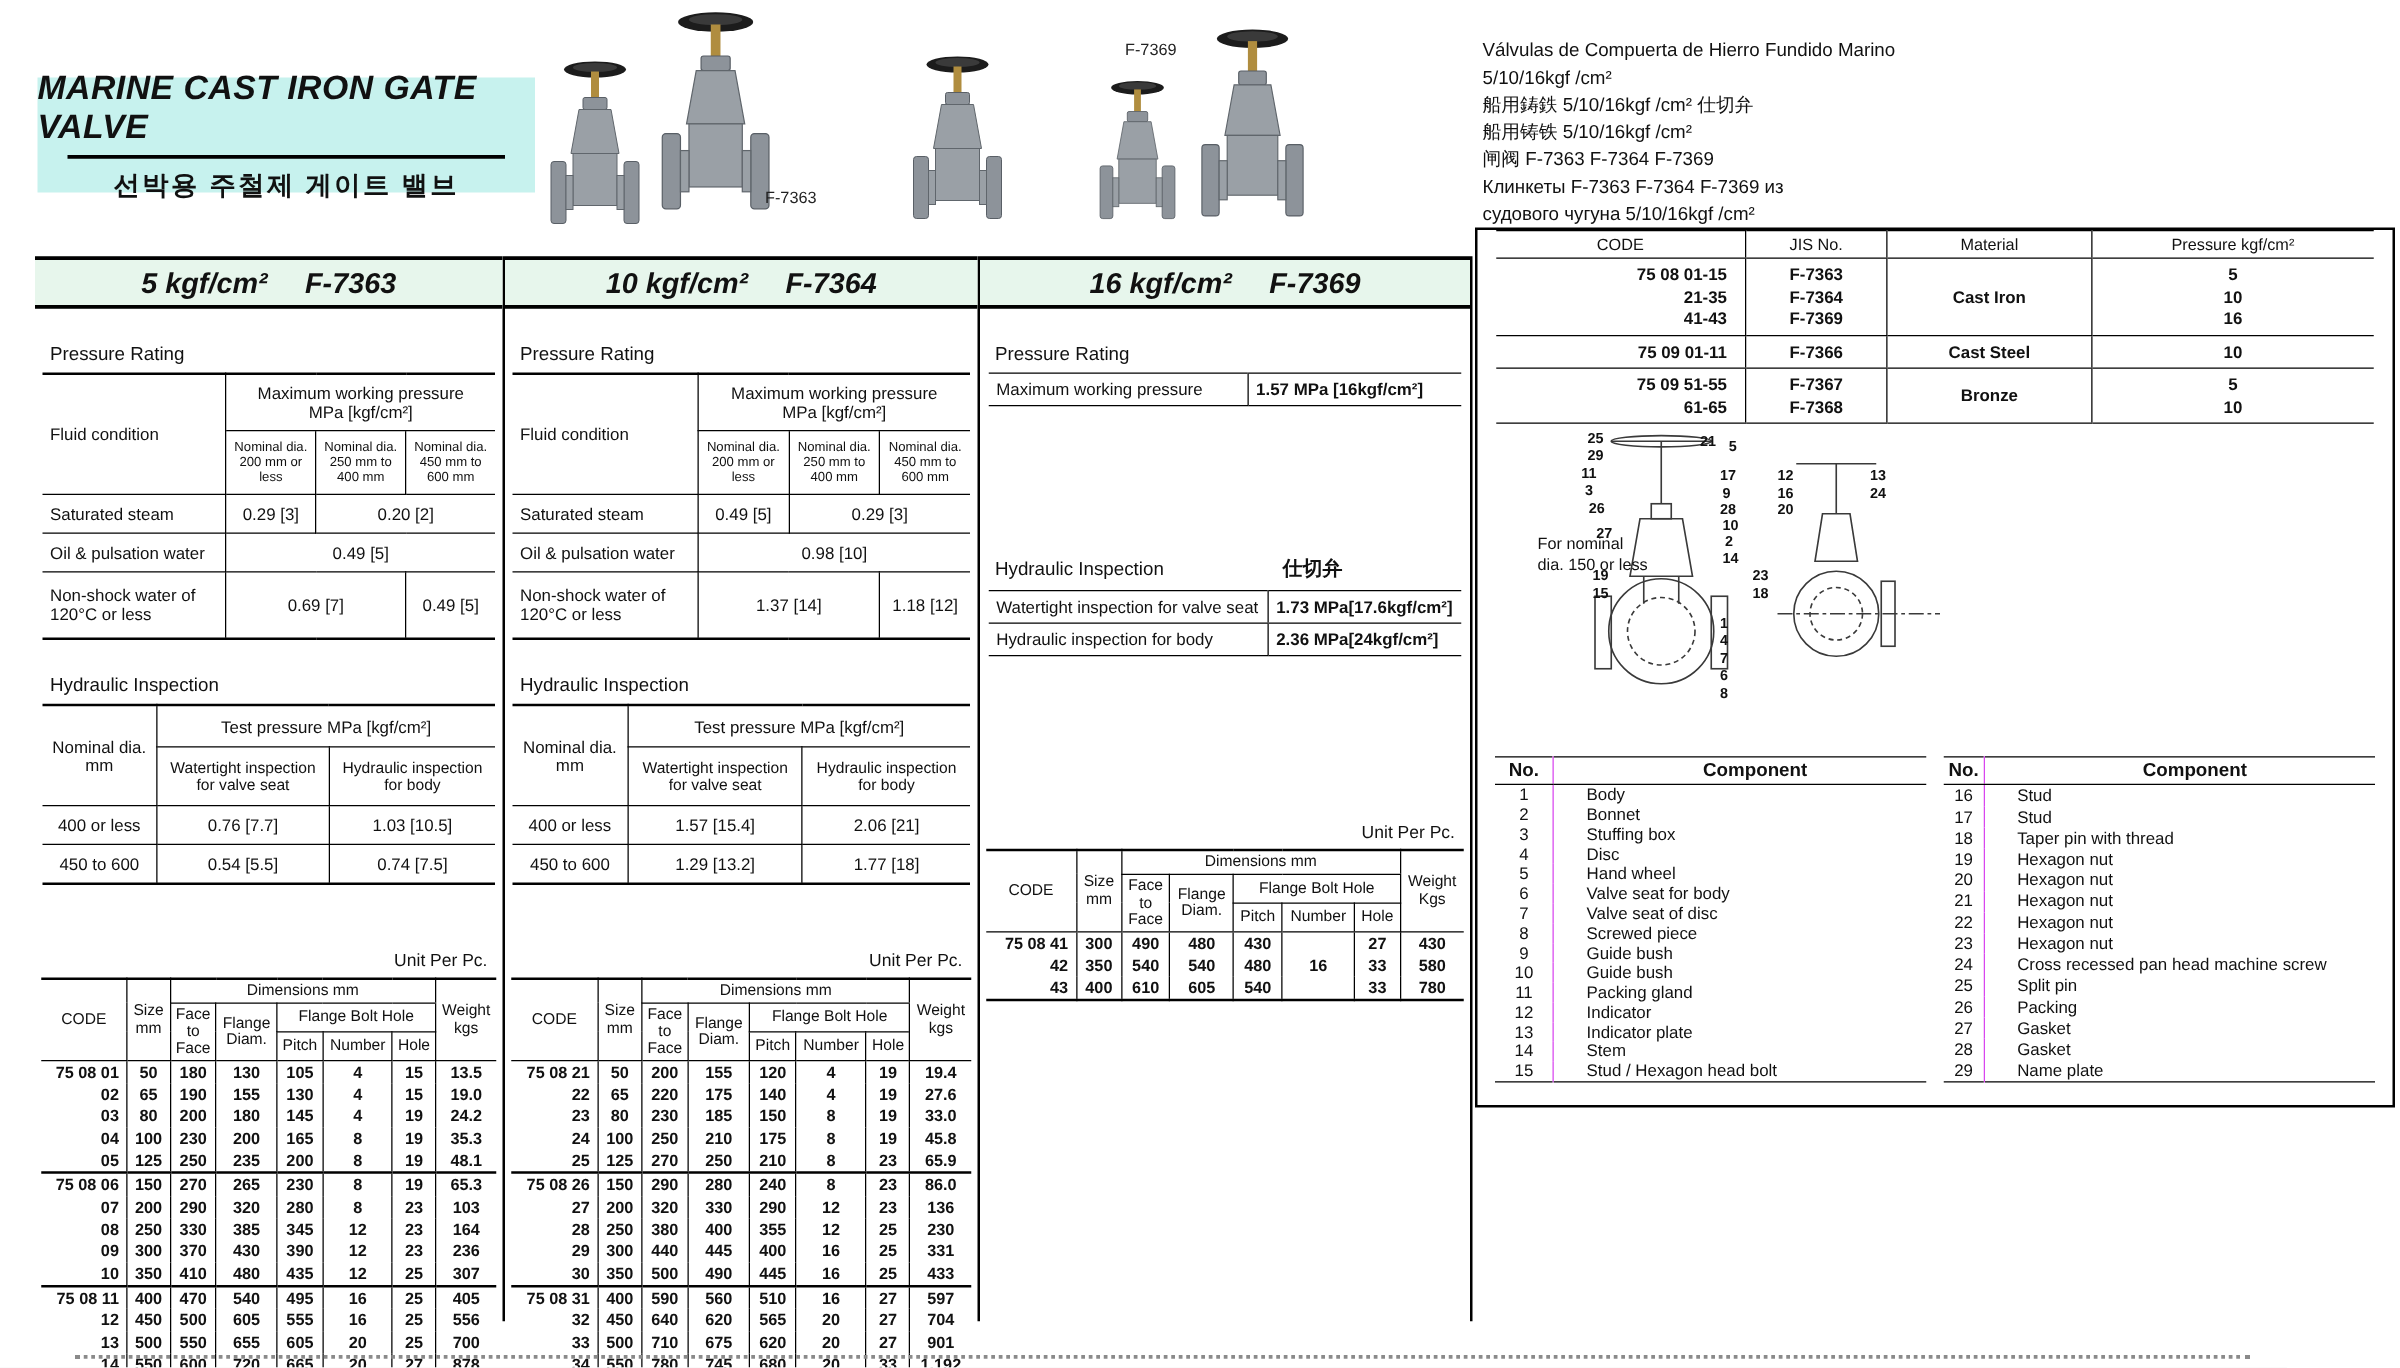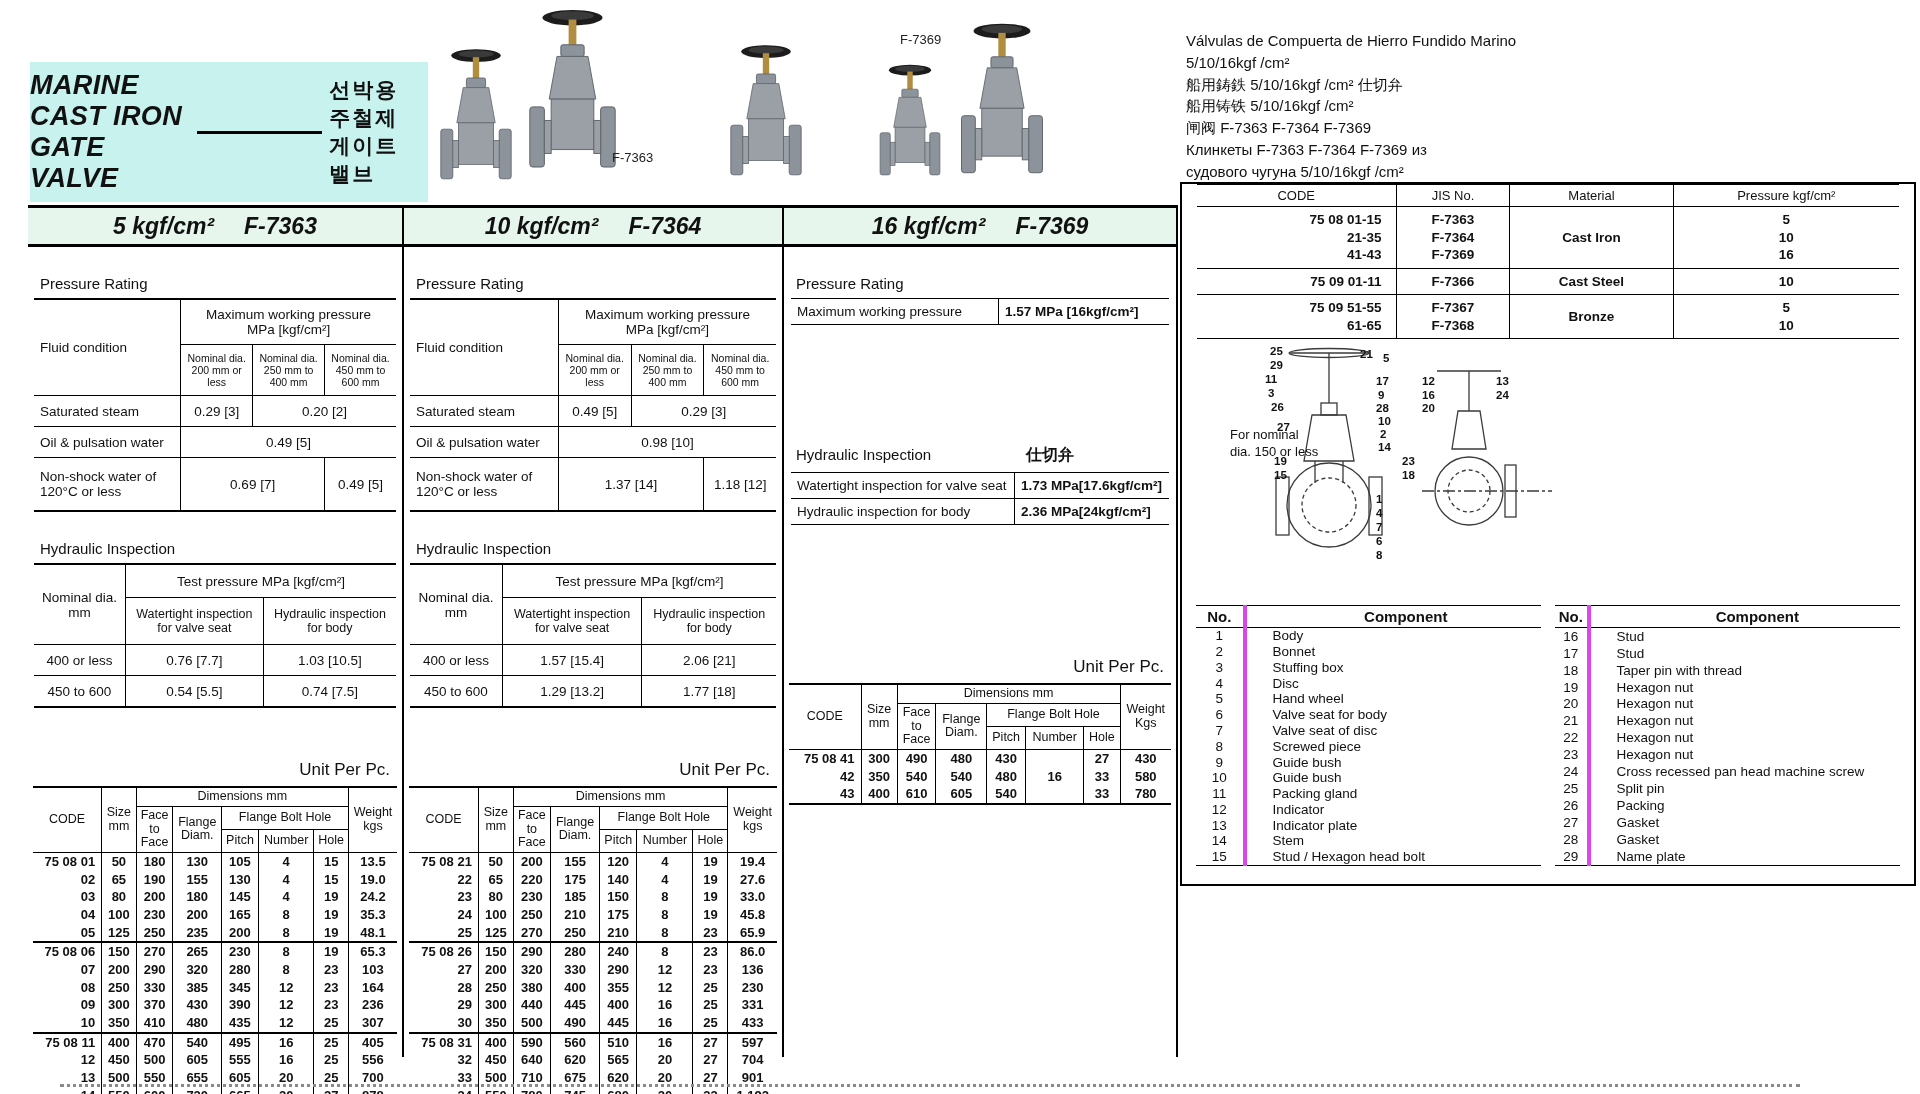--- a/index.html
+++ b/index.html
@@ -1,22 +1,22 @@
 <!DOCTYPE html>
 <html><head>
 <meta charset="utf-8">
 <style>
   html,body{margin:0;padding:0;background:#f5f5f5;}
   .page{position:relative;width:1920px;height:1094px;background:#ffffff;overflow:hidden;
         font-family:"Liberation Sans","DejaVu Sans",sans-serif;color:#111;}
   .pre{white-space:pre-line;}
 
   
-  .title-box{position:absolute;left:30px;top:62px;width:398px;height:140px;background:#c7f2ee;
-             display:flex;flex-direction:row;justify-content:center;align-items:center;gap:7px;}
+  .title-box{position:absolute;left:30px;top:62px;width:398px;height:92px;background:#c7f2ee;
+             display:flex;flex-direction:column;justify-content:center;align-items:center;gap:7px;}
   .title-box .t{font-style:italic;font-weight:bold;font-size:27px;letter-spacing:.4px;}
   .title-box .rule{width:88%;border-top:3px solid #000;}
   .title-box .s{font-weight:bold;font-size:21px;letter-spacing:2px;}
   .photos{position:absolute;left:428px;top:4px;width:640px;height:190px;}
   .photo-label{position:absolute;font-size:13px;color:#222;}
   #lbl7363{left:612px;top:150px;}
   #lbl7369{left:900px;top:32px;}
   .ml{position:absolute;left:1186px;top:30px;font-size:15px;line-height:1.45;}
   .ml div{white-space:nowrap;}
 
@@ -47,21 +47,21 @@
   .hy{border-collapse:collapse;width:calc(100% - 12px);margin:6px 6px 0 6px;font-size:13.5px;
       border-top:2px solid #000;border-bottom:2px solid #000;}
   .hy td{border:1px solid #000;text-align:center;padding:2px 3px;}
   .hy td:first-child{border-left:none;}
   .hy tr td:last-child{border-right:none;}
   .hy .thdr{height:28px;border-right:none;}
   .hy .shdr{font-size:12.5px;line-height:1.15;height:42px;}
   .hy tbody td{height:26px;}
   .hy tbody td:first-child{border-left:none;}
 
-  .unit{text-align:right;font-size:17px;margin:52px 12px 6px 0;}
+  .unit{text-align:right;font-size:14px;margin:52px 12px 6px 0;}
   .unit3{margin-top:132px;}
 
   
   .dim{border-collapse:collapse;width:calc(100% - 10px);margin:2px 5px 0 5px;text-align:center;
        border-top:2.5px solid #000;border-bottom:2.5px solid #000;}
   .dim th{font-weight:normal;font-size:12.5px;line-height:1.1;padding:2px 2px;}
   .dim td{padding:0 4px;font-weight:bold;font-size:13px;line-height:1.36;}
   .dim .bl{border-left:1px solid #000;}
   .dim .bb{border-bottom:1.5px solid #000;}
   .dim .b1{border-bottom:1px solid #000;}
@@ -89,21 +89,21 @@
 
   .diagram{position:relative;margin:6px 8px 0 8px;height:252px;}
   .diagram svg{position:absolute;left:0;top:0;}
   .callout{position:absolute;font-size:11.5px;font-weight:bold;}
   .dnote{position:absolute;left:40px;top:82px;font-size:13px;line-height:1.25;white-space:pre-line;}
 
   .comp-wrap{display:flex;gap:14px;margin:8px 14px 0 14px;}
   .comp{border-collapse:collapse;flex:1;font-size:13.5px;border-top:1.5px solid #000;border-bottom:1.5px solid #000;}
   .comp th{font-weight:bold;border-bottom:1px solid #000;padding:2px;font-size:15px;}
   .comp td{padding:0 4px 0 8px;line-height:1.17;}
-  .comp td + td, .comp th + th{border-left:4px solid #d946ef;padding-left:26px;}
+  .comp td + td, .comp th + th{border-left:1px solid #d946ef;padding-left:26px;}
   .comp td:first-child{text-align:center;padding:0 4px;}
 
   .scanline{position:absolute;left:60px;right:120px;top:1084px;border-top:3px dotted #8a8a8a;}
 
   svg .metal{fill:#9aa0a6;stroke:#60666c;stroke-width:1;}
   svg .metal2{fill:#8d939a;stroke:#595f66;stroke-width:1;}
   svg .dark{fill:#1c1c1c;}
   svg .brass{fill:#b08d3f;}
   svg .line{fill:none;stroke:#3a3a3a;stroke-width:1.3;}
 </style>

